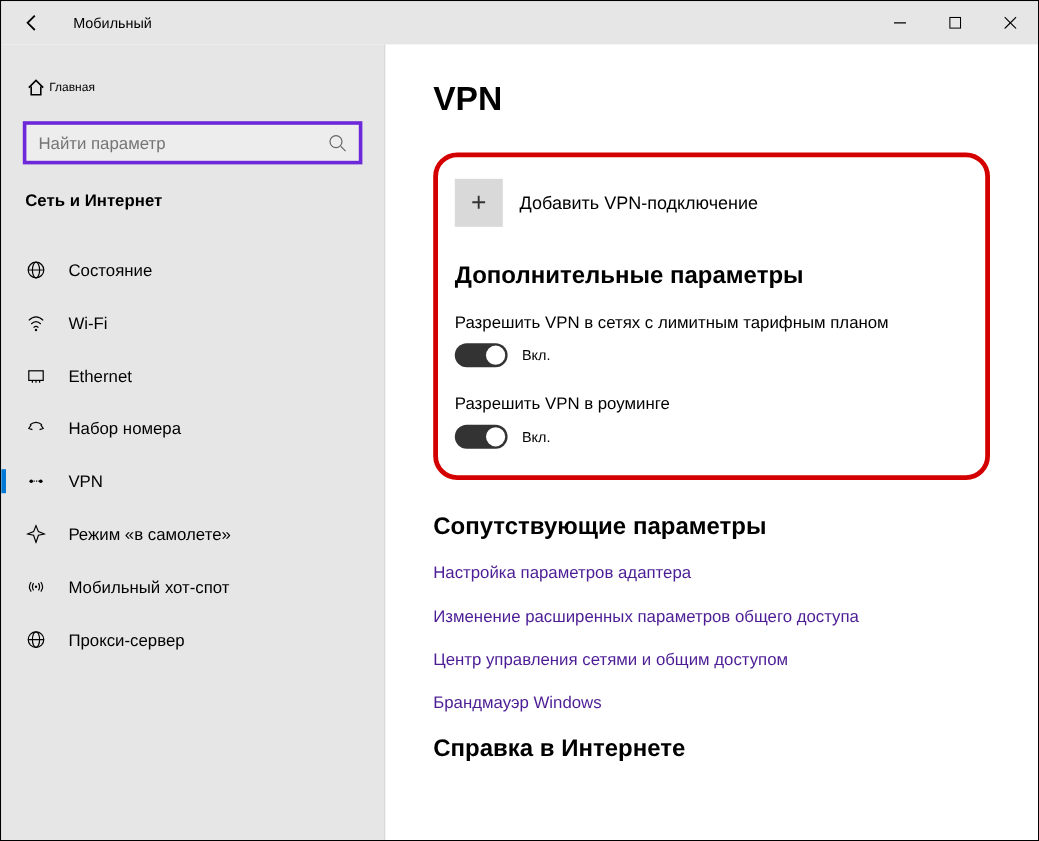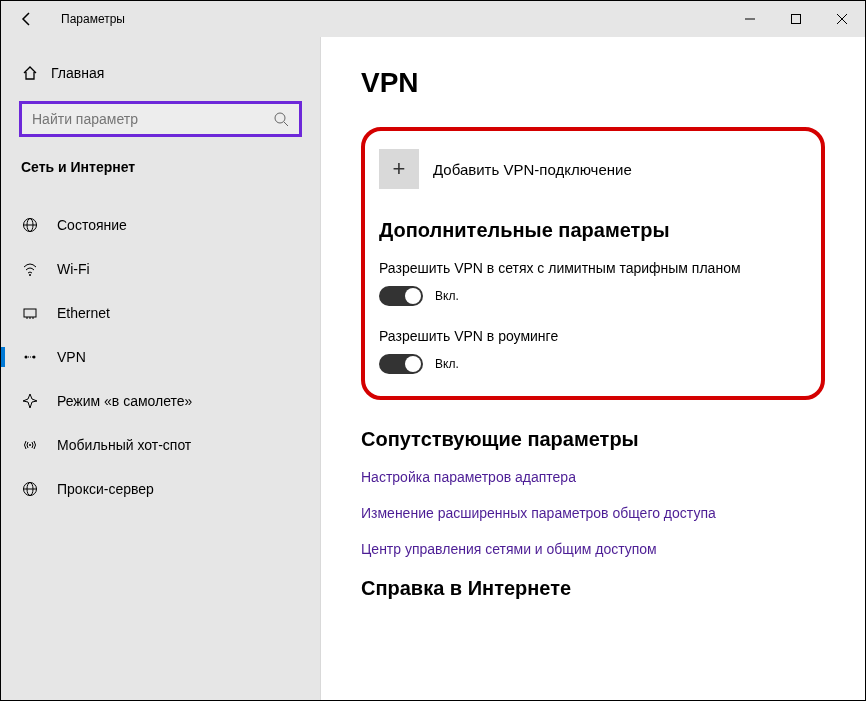--- a/index.html
+++ b/index.html
@@ -25,23 +25,23 @@
   .win-controls { display: flex; }
   .win-btn { width: 46px; height: 36px; display: flex; align-items: center; justify-content: center; cursor: pointer; }
   .content { display: flex; height: calc(100% - 36px); }
   .sidebar {
     width: 320px;
     background: #e6e6e6;
     padding: 18px 0 0 0;
     border-right: 1px solid #d9d9d9;
   }
   .home-row {
-    display: flex; align-items: center; gap: 12px;
+    display: flex; align-items: center; gap: 2px;
     padding: 10px 18px 10px 20px;
-    font-size: 14px; cursor: pointer;
+    font-size: 10px; cursor: pointer;
   }
   .search-box {
     margin: 10px 18px 22px 18px;
     height: 36px;
     border: 3px solid #6d28d9;
     background: #ededed;
     display: flex; align-items: center;
     padding: 0 10px;
   }
   .search-box input {
@@ -105,21 +105,21 @@
 </head>
 <body>
 
 <div class="titlebar">
   <div class="titlebar-left">
     <div class="back-arrow">
       <svg width="16" height="16" viewBox="0 0 16 16">
           <path d="M10 2 L4 8 L10 14" stroke="#000" stroke-width="1.5" fill="none"></path>
         </svg>
     </div>
-    <div class="title-text">Параметры</div>
+    <div class="title-text">Мобильный</div>
   </div>
   <div class="win-controls">
     <div class="win-btn">
       <svg width="10" height="10">
           <line x1="0" y1="5" x2="10" y2="5" stroke="#000" stroke-width="1"></line>
         </svg>
     </div>
     <div class="win-btn">
       <svg width="10" height="10">
           <rect x="0.5" y="0.5" width="9" height="9" stroke="#000" fill="none"></rect>
@@ -178,20 +178,28 @@
         <span class="nav-icon">
             <svg width="16" height="16" viewBox="0 0 16 16">
               <rect x="2" y="4" width="12" height="8" stroke="#000" fill="none"></rect>
               <line x1="5" y1="12" x2="5" y2="14" stroke="#000"></line>
               <line x1="8" y1="12" x2="8" y2="14" stroke="#000"></line>
               <line x1="11" y1="12" x2="11" y2="14" stroke="#000"></line>
             </svg>
           </span>
         <span>Ethernet</span>
       </div>
+      <div class="nav-item">
+        <span class="nav-icon">
+            <svg width="16" height="16" viewBox="0 0 16 16">
+              <path d="M3 5 Q8 1 13 5 M4 5 L2 8 L5 9 M12 5 L14 8 L11 9" stroke="#000" fill="none"></path>
+            </svg>
+          </span>
+        <span>Набор номера</span>
+      </div>
       <div class="nav-item active">
         <span class="nav-icon">
             <svg width="16" height="16" viewBox="0 0 16 16">
               <circle cx="4" cy="8" r="1.5" fill="#000"></circle>
               <circle cx="12" cy="8" r="1.5" fill="#000"></circle>
               <line x1="4" y1="8" x2="12" y2="8" stroke="#000" stroke-dasharray="1 1"></line>
             </svg>
           </span>
         <span>VPN</span>
       </div>
@@ -249,16 +257,17 @@
           <div class="toggle"></div>
           <div class="toggle-state">Вкл.</div>
         </div>
       </div>
     </div>
 
     <div class="related-heading">Сопутствующие параметры</div>
     <a class="related-link">Настройка параметров адаптера</a>
     <a class="related-link">Изменение расширенных параметров общего доступа</a>
     <a class="related-link">Центр управления сетями и общим доступом</a>
+    <a class="related-link">Брандмауэр Windows</a>
 
     <div class="cutoff-heading">Справка в Интернете</div>
   </div>
 </div>
 
 </body></html>

